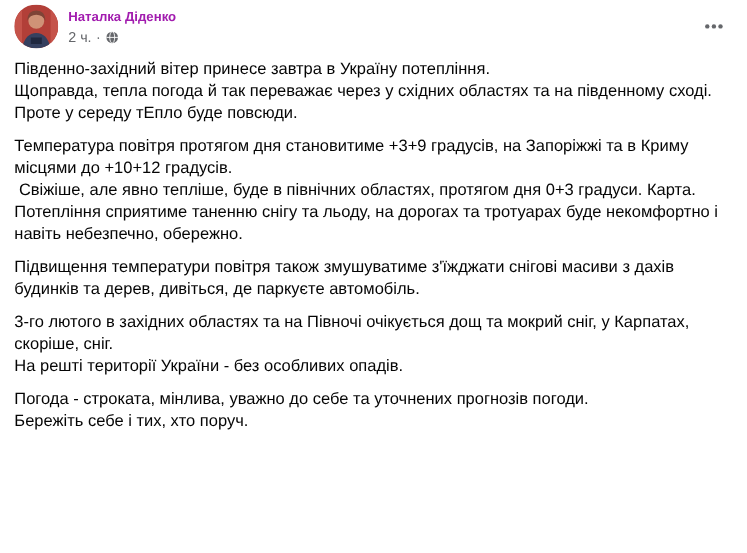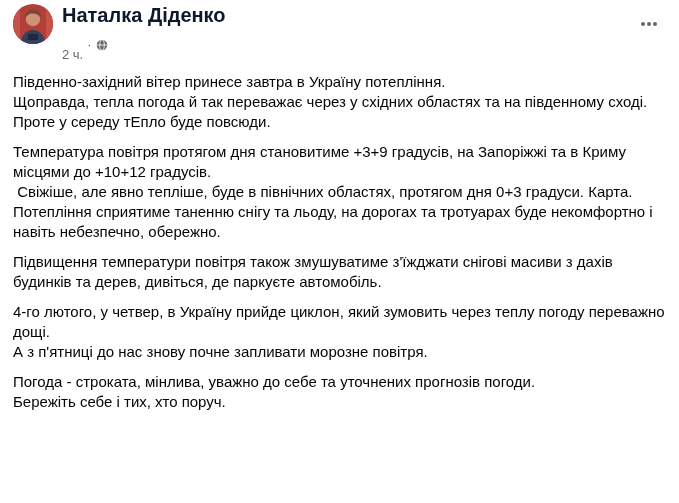--- a/index.html
+++ b/index.html
@@ -34,37 +34,37 @@
     cursor: pointer;
   }
   .avatar svg { display: block; }
   .header-text {
     margin-left: 9px;
     padding-top: 1px;
     min-width: 0;
   }
   .author {
     display: inline-block;
-    font-size: 20px;
+    font-size: 12px;
     font-weight: 700;
     line-height: 20px;
-    color: #0f172a;
+    color: #a21caf;
     text-decoration: none;
     cursor: pointer;
   }
   .meta {
     display: flex;
     align-items: center;
     gap: 4px;
     font-size: 13px;
     line-height: 16px;
     color: #65676B;
     margin-top: 1px;
   }
-  .meta .timestamp { cursor: pointer; margin-top: 20px; }
+  .meta .timestamp { cursor: pointer; }
   .meta .sep { color: #65676B; }
   .globe { display: inline-flex; align-items: center; }
   .options-btn {
     margin-left: auto;
     padding: 6px;
     margin-top: 4px;
     border-radius: 50%;
     cursor: pointer;
     display: flex;
     align-items: center;
@@ -128,19 +128,19 @@
   </div>
 
   <div class="post-body">
     <p>Південно-західний вітер принесе завтра в Україну потепління.
 Щоправда, тепла погода й так переважає через у східних областях та на південному сході.
 Проте у середу тЕпло буде повсюди.</p>
     <p>Температура повітря протягом дня становитиме +3+9 градусів, на Запоріжжі та в Криму місцями до +10+12 градусів.
  Свіжіше, але явно тепліше, буде в північних областях, протягом дня 0+3 градуси. Карта.
 Потепління сприятиме таненню снігу та льоду, на дорогах та тротуарах буде некомфортно і навіть небезпечно, обережно.</p>
     <p>Підвищення температури повітря також змушуватиме з'їжджати снігові масиви з дахів будинків та дерев, дивіться, де паркуєте автомобіль.</p>
-    <p>4-го лютого, у четвер, в Україну прийде циклон, який зумовить через теплу погоду переважно дощі.
-А з п'ятниці до нас знову почне запливати морозне повітря.</p>
+    <p>3-го лютого в західних областях та на Півночі очікується дощ та мокрий сніг, у Карпатах, скоріше, сніг.
+На решті території України - без особливих опадів.</p>
     <p>Погода - строката, мінлива, уважно до себе та уточнених прогнозів погоди.
 Бережіть себе і тих, хто поруч.</p>
   </div>
 
 </div>
 
 </body></html>

